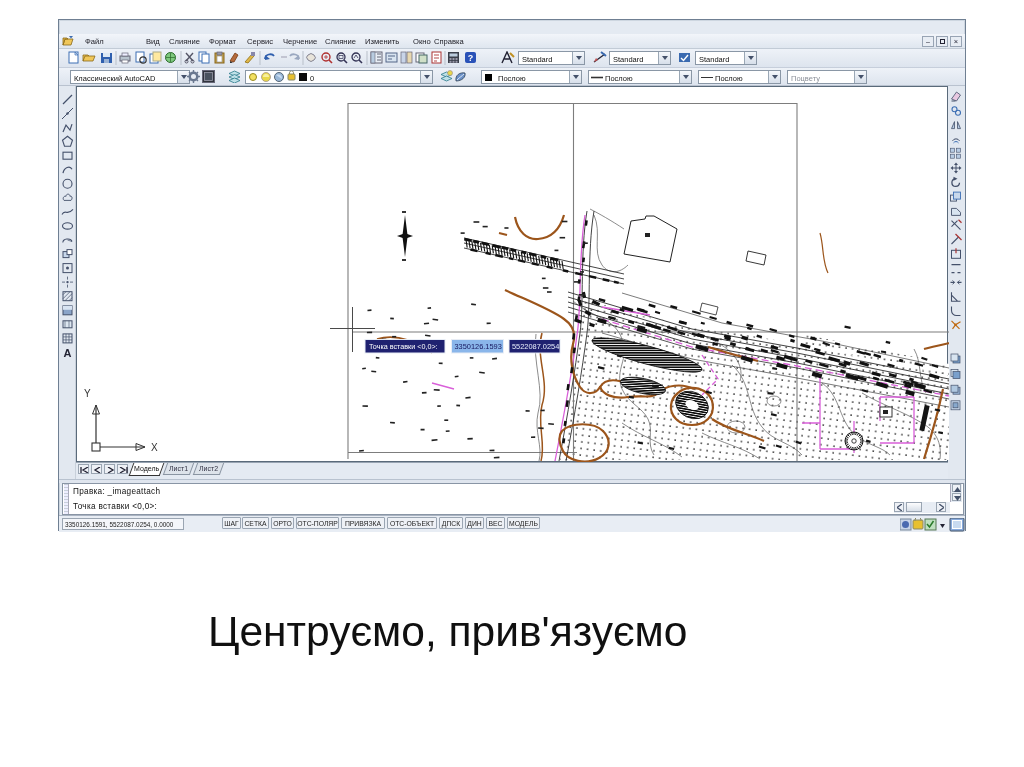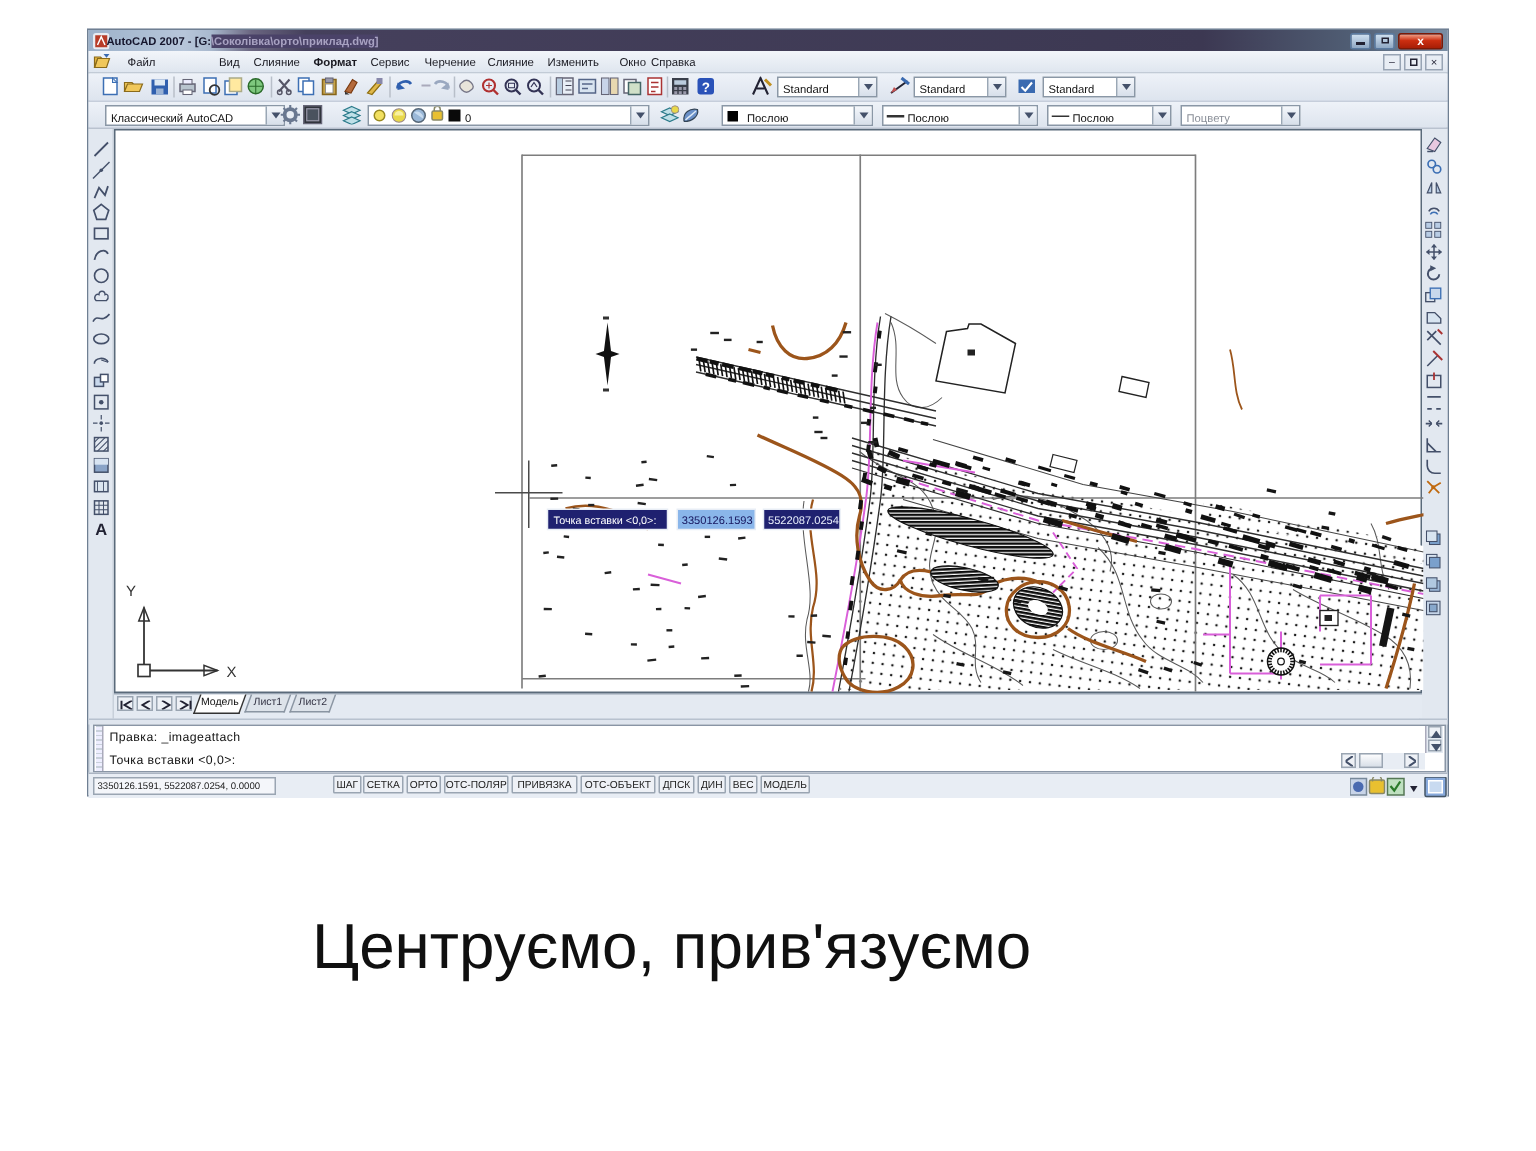--- a/index.html
+++ b/index.html
@@ -18,48 +18,31 @@
 #gap{position:absolute;left:0;top:459px;width:100%;height:4px;background:#dfe5ee;border-top:1px solid #b8c2cf;}
 #cmd{position:absolute;left:3px;top:463px;width:902px;height:32px;background:#fff;border:1px solid #8995a5;font-family:"Liberation Mono",monospace;font-size:8.2px;color:#111;}
 #status{position:absolute;left:0;top:495px;width:100%;height:17px;background:#e8edf4;border-top:1px solid #aab4c2;}
 .ucsfix{position:absolute;}
 .nav{position:absolute;top:1px;width:11px;height:10px;background:#eef1f6;border:1px solid #9aa5b2;color:#223;}
 .nav svg{position:absolute;left:1px;top:2px;}
 </style></head>
 <body>
 
 <div id="win">
-  <div id="titlebar">
-    <svg width="11" height="11" style="position:absolute;left:3px;top:1.5px;">
-        <rect width="11" height="11" rx="2" fill="#e8ecf2"></rect>
-        <rect x="1.5" y="1.5" width="8" height="8" fill="#b83c28"></rect>
-        <path d="M3,8 L5.5,2.5 L8,8" stroke="#fff" stroke-width="1" fill="none"></path>
-      </svg>
-    <div id="titletext">AutoCAD 2007 - [G:<b>\Соколівка\орто\приклад.dwg]</b></div>
-    <div style="position:absolute;right:3px;top:1.5px;width:62px;height:11px;">
-      <span style="position:absolute;left:0;width:14px;height:11px;background:linear-gradient(#cfe0f0,#8fa8c4);border:1px solid #5a7aa0;border-radius:2px;">
-          <span style="position:absolute;left:3px;top:5.5px;width:6px;height:2px;background:#223;"></span>
-        </span>
-      <span style="position:absolute;left:16px;width:14px;height:11px;background:linear-gradient(#cfe0f0,#8fa8c4);border:1px solid #5a7aa0;border-radius:2px;">
-          <span style="position:absolute;left:3.5px;top:2.5px;width:5px;height:4px;border:1.5px solid #223;"></span>
-        </span>
-      <span style="position:absolute;left:32px;width:30px;height:11px;background:linear-gradient(#f0a088,#cc2e10 45%,#a81e06);border:1px solid #7a1a08;border-radius:2px;color:#fff;font-size:8px;font-weight:bold;text-align:center;line-height:10px;">x</span>
-    </div>
-  </div>
   <div id="menubar">
     <svg width="12" height="12" style="position:absolute;left:3px;top:1px;">
         <path d="M1,10 L3,4 L11,4 L9,10 Z" fill="#f0c75a" stroke="#8a6a1a" stroke-width="0.8"></path>
         <path d="M1,10 L1,3 L5,3 L6,4 L3,4 Z" fill="#e8b840" stroke="#8a6a1a" stroke-width="0.8"></path>
         <path d="M7,1 L11,1 L9,3.5 Z" fill="#3a6ab0"></path>
       </svg>
     <span style="position:absolute;left:26px;top:3px;">Файл</span>
       <span style="position:absolute;left:48px;top:3px;margin-top:36px;">Правка</span>
       <span style="position:absolute;left:87px;top:3px;">Вид</span>
       <span style="position:absolute;left:110px;top:3px;">Слияние</span>
-      <span style="position:absolute;left:150px;top:3px;font-weight:bold;">Формат</span>
+      <span style="position:absolute;left:150px;top:3px;">Формат</span>
       <span style="position:absolute;left:188px;top:3px;">Сервис</span>
       <span style="position:absolute;left:224px;top:3px;">Черчение</span>
       <span style="position:absolute;left:266px;top:3px;">Слияние</span>
       <span style="position:absolute;left:306px;top:3px;">Изменить</span>
       <span style="position:absolute;left:354px;top:3px;">Окно</span>
       <span style="position:absolute;left:375px;top:3px;">Справка</span>
     <div style="position:absolute;right:3px;top:2px;width:40px;height:11px;">
       <span style="position:absolute;left:0;width:12px;height:11px;background:#e8edf4;border:1px solid #98a4b4;font-size:7px;text-align:center;line-height:9px;color:#223;">–</span>
       <span style="position:absolute;left:14px;width:12px;height:11px;background:#e8edf4;border:1px solid #98a4b4;">
           <span style="position:absolute;left:2.5px;top:2px;width:5px;height:4.5px;border:1.2px solid #223;"></span>

